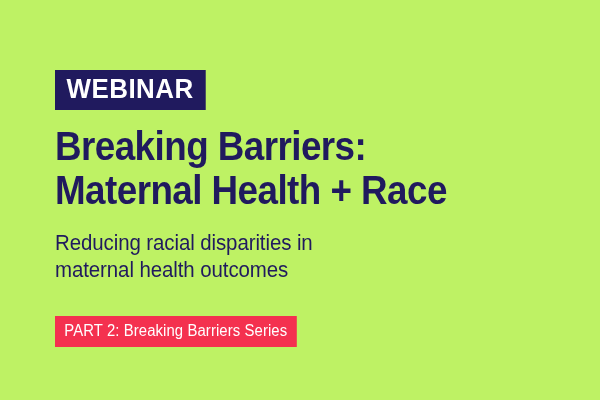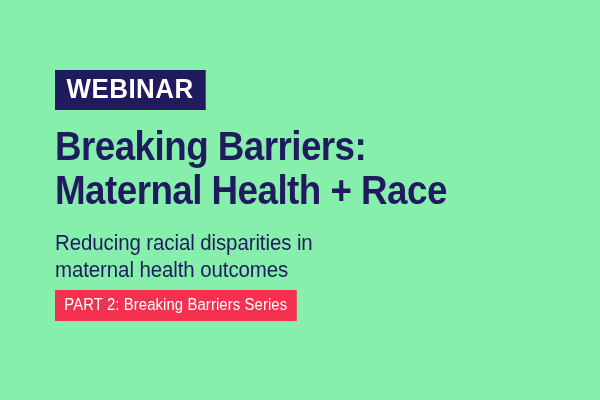--- a/index.html
+++ b/index.html
@@ -10,21 +10,21 @@
     width: 600px;
     height: 400px;
     overflow: hidden;
     font-family: "Liberation Sans", sans-serif;
   }
 
   #poster {
     position: relative;
     width: 600px;
     height: 400px;
-    background: #86efac;
+    background: #bef264;
     box-sizing: border-box;
   }
 
   #content {
     position: absolute;
     left: 55px;
     top: 70px;
     width: 500px;
   }
 
@@ -73,21 +73,21 @@
     transform: scaleX(0.93);
     transform-origin: left top;
     white-space: nowrap;
   }
   .subtitle .sub-line {
     display: block;
   }
 
   
   .series-badge-wrap {
-    margin-top: 7px;
+    margin-top: 33px;
   }
   .series-badge {
     display: inline-block;
     background: #f4314f;
     color: #ffffff;
     font-family: "Liberation Sans", sans-serif;
     font-weight: normal;
     font-size: 16px;
     line-height: 1;
     letter-spacing: 0.1px;

